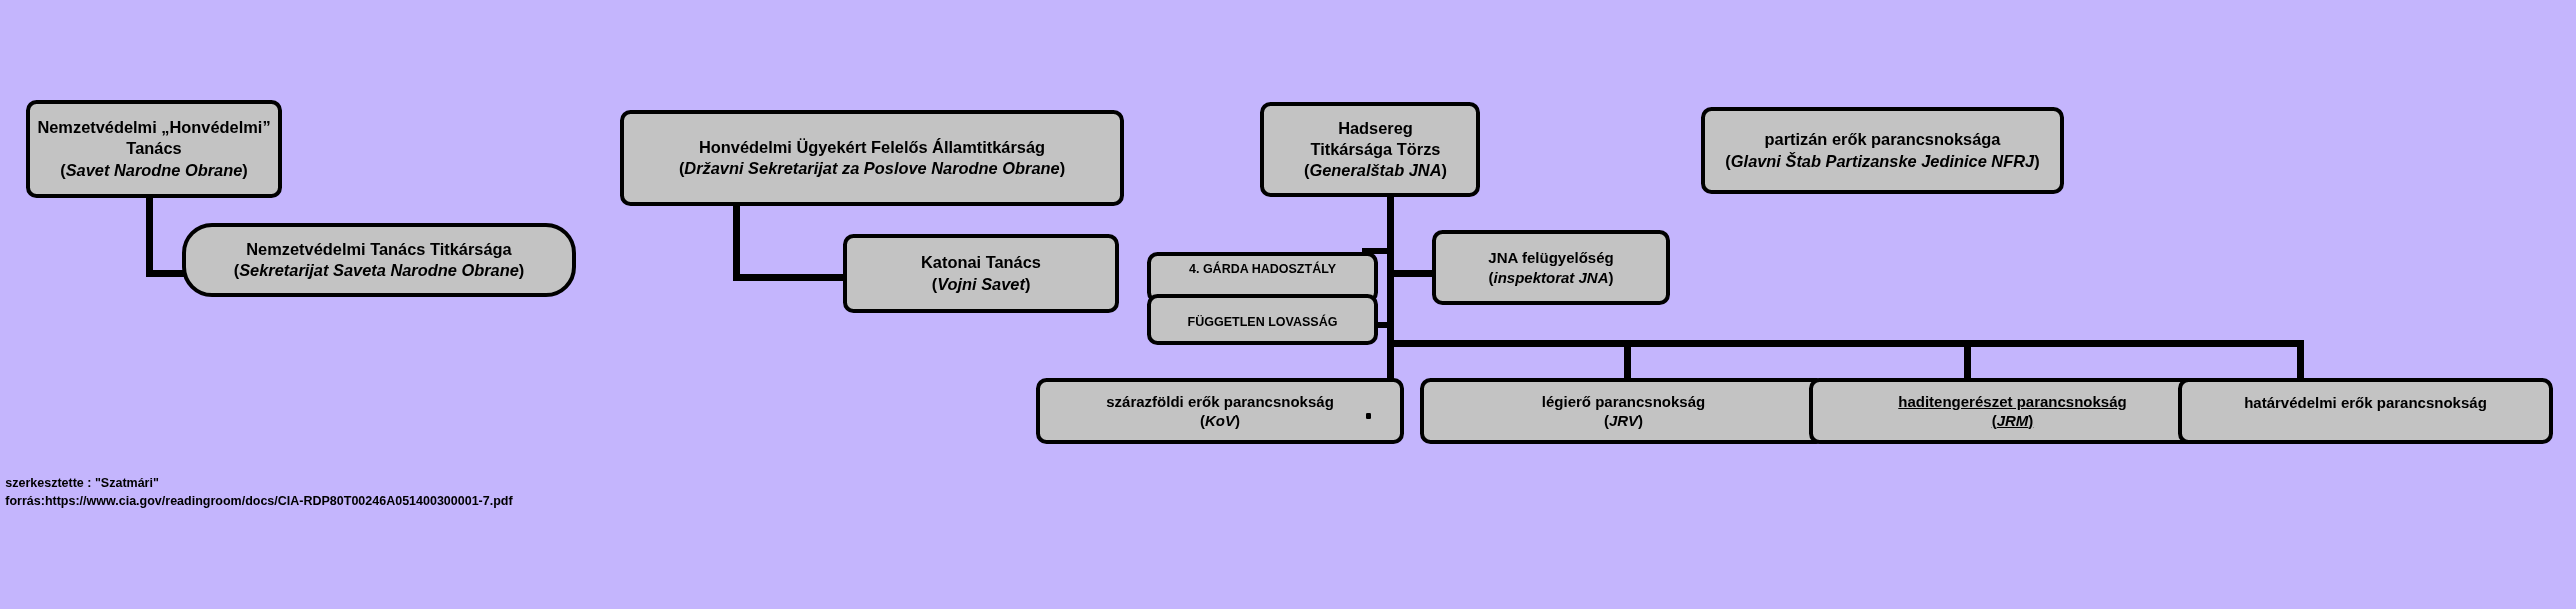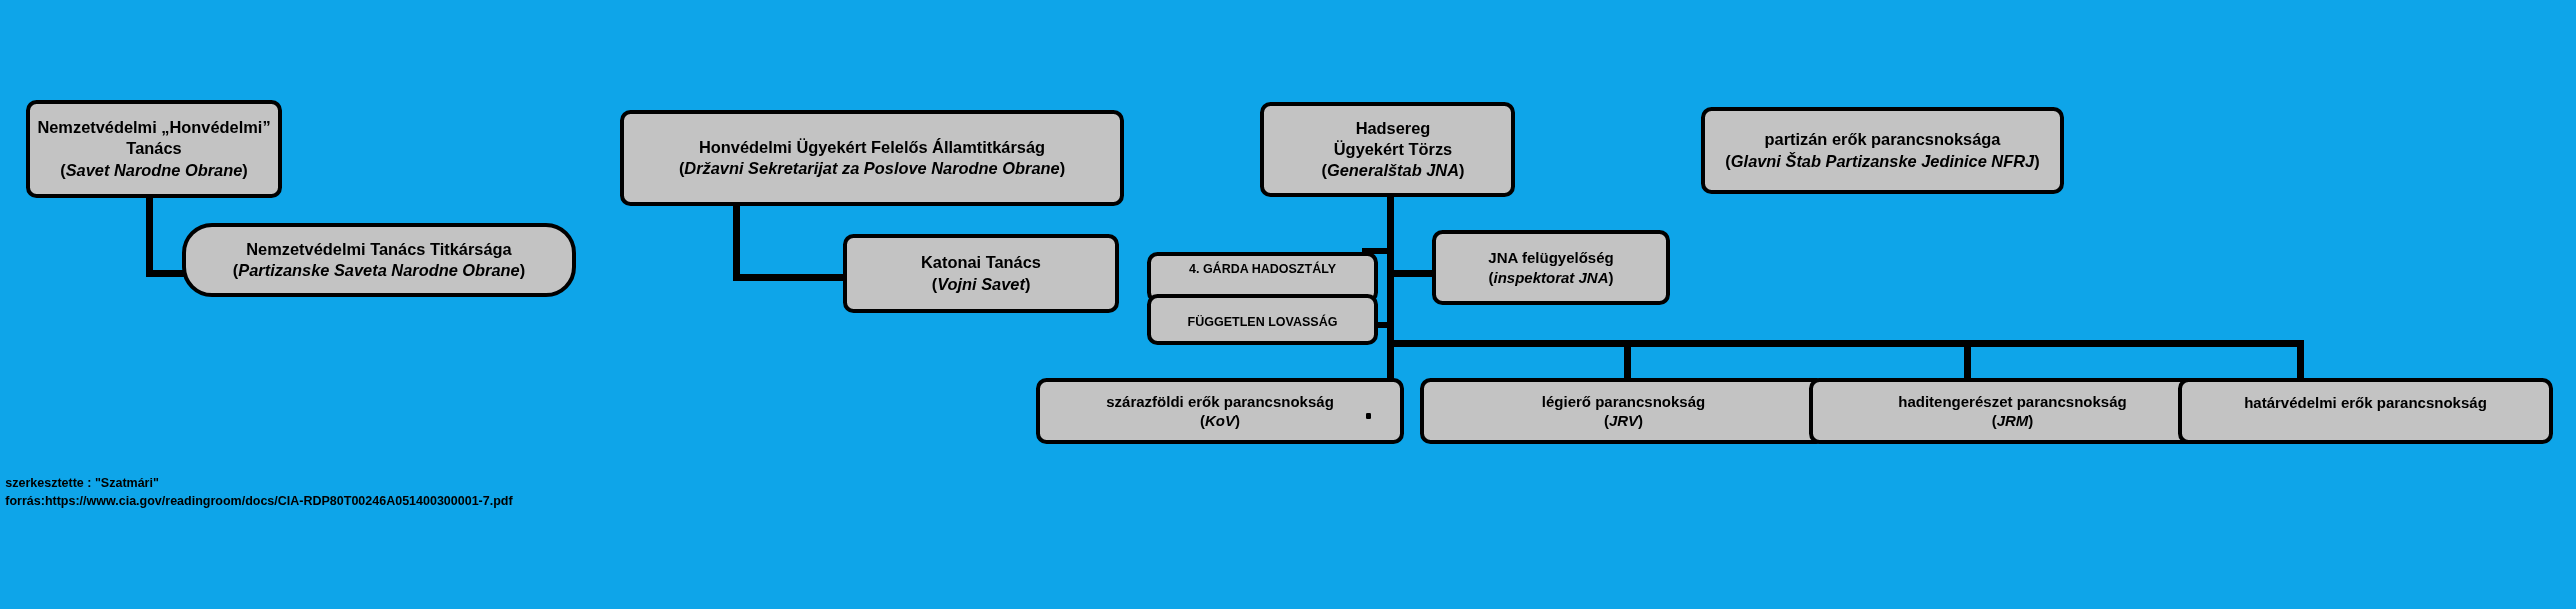--- a/index.html
+++ b/index.html
@@ -8,21 +8,21 @@
     background: #ffffff;
   }
   body {
     font-family: "Liberation Sans", sans-serif;
     -webkit-font-smoothing: antialiased;
   }
   #canvas {
     position: relative;
     width: 2576px;
     height: 610px;
-    background: #0ea5e9;
+    background: #c4b5fd;
     overflow: hidden;
   }
 
   
   .conn {
     position: absolute;
     background: #000000;
   }
 
   
@@ -106,36 +106,36 @@
   <div class="conn" style="left:2297px; top:340px; width:6.6px; height:45px;"></div>
 
   <div class="node s-lg" style="left:26px; top:100px; width:256px; height:98px;">
     <div class="hu">Nemzetvédelmi „Honvédelmi”</div>
     <div class="hu">Tanács</div>
     <div class="loc"><span class="paren">(</span><span>Savet Narodne Obrane</span><span class="paren">)</span></div>
   </div>
 
   <div class="node s-lg" style="left:182px; top:223px; width:394px; height:74px;border-radius:30px;">
     <div class="hu">Nemzetvédelmi Tanács Titkársága</div>
-    <div class="loc"><span class="paren">(</span><span>Partizanske Saveta Narodne Obrane</span><span class="paren">)</span></div>
+    <div class="loc"><span class="paren">(</span><span>Sekretarijat Saveta Narodne Obrane</span><span class="paren">)</span></div>
   </div>
 
   <div class="node s-lg" style="left:620px; top:110px; width:504px; height:96px;">
     <div class="hu">Honvédelmi Ügyekért Felelős Államtitkárság</div>
     <div class="loc"><span class="paren">(</span><span>Državni Sekretarijat za Poslove Narodne Obrane</span><span class="paren">)</span></div>
   </div>
 
   <div class="node s-lg" style="left:843px; top:234px; width:276px; height:79px;">
     <div class="hu">Katonai Tanács</div>
     <div class="loc"><span class="paren">(</span><span>Vojni Savet</span><span class="paren">)</span></div>
   </div>
 
-  <div class="node s-lg" style="left:1260px; top:102px; width:255px; height:95px;padding-left:11px;">
+  <div class="node s-lg" style="left:1260px; top:102px; width:220px; height:95px;padding-left:11px;">
     <div class="hu">Hadsereg</div>
-    <div class="hu">Ügyekért Törzs</div>
+    <div class="hu">Titkársága Törzs</div>
     <div class="loc"><span class="paren">(</span><span>Generalštab JNA</span><span class="paren">)</span></div>
   </div>
 
   <div class="node s-lg" style="left:1701px; top:107px; width:363px; height:87px;">
     <div class="hu">partizán erők parancsnoksága</div>
     <div class="loc"><span class="paren">(</span><span>Glavni Štab Partizanske Jedinice NFRJ</span><span class="paren">)</span></div>
   </div>
 
   <div class="node s-sm" style="left:1147px; top:220px; width:231px; height:51px; justify-content:flex-start; padding-top:5.3px;margin-top:32px;">
     <div class="hu">4. GÁRDA HADOSZTÁLY</div>
@@ -154,21 +154,21 @@
     <div class="hu">szárazföldi erők parancsnokság</div>
     <div class="loc"><span class="paren">(</span><span>KoV</span><span class="paren">)</span></div>
   </div>
   <div class="ink-dot" style="left:1366px; top:413px;"></div>
 
   <div class="node s-md" style="left:1420px; top:378px; width:407px; height:66px;">
     <div class="hu">légierő parancsnokság</div>
     <div class="loc"><span class="paren">(</span><span>JRV</span><span class="paren">)</span></div>
   </div>
 
-  <div class="node s-md" style="left:1809px; top:378px; width:407px; height:66px;">
+  <div class="node s-md" style="left:1809px; top:378px; width:407px; height:66px;text-decoration:underline;">
     <div class="hu">haditengerészet parancsnokság</div>
     <div class="loc"><span class="paren">(</span><span>JRM</span><span class="paren">)</span></div>
   </div>
 
   <div class="node s-md" style="left:2178px; top:378px; width:375px; height:66px; justify-content:flex-start; padding-top:10.5px;">
     <div class="hu">határvédelmi erők parancsnokság</div>
   </div>
 
   <div id="footer">
     <div>szerkesztette : "Szatmári"</div>

